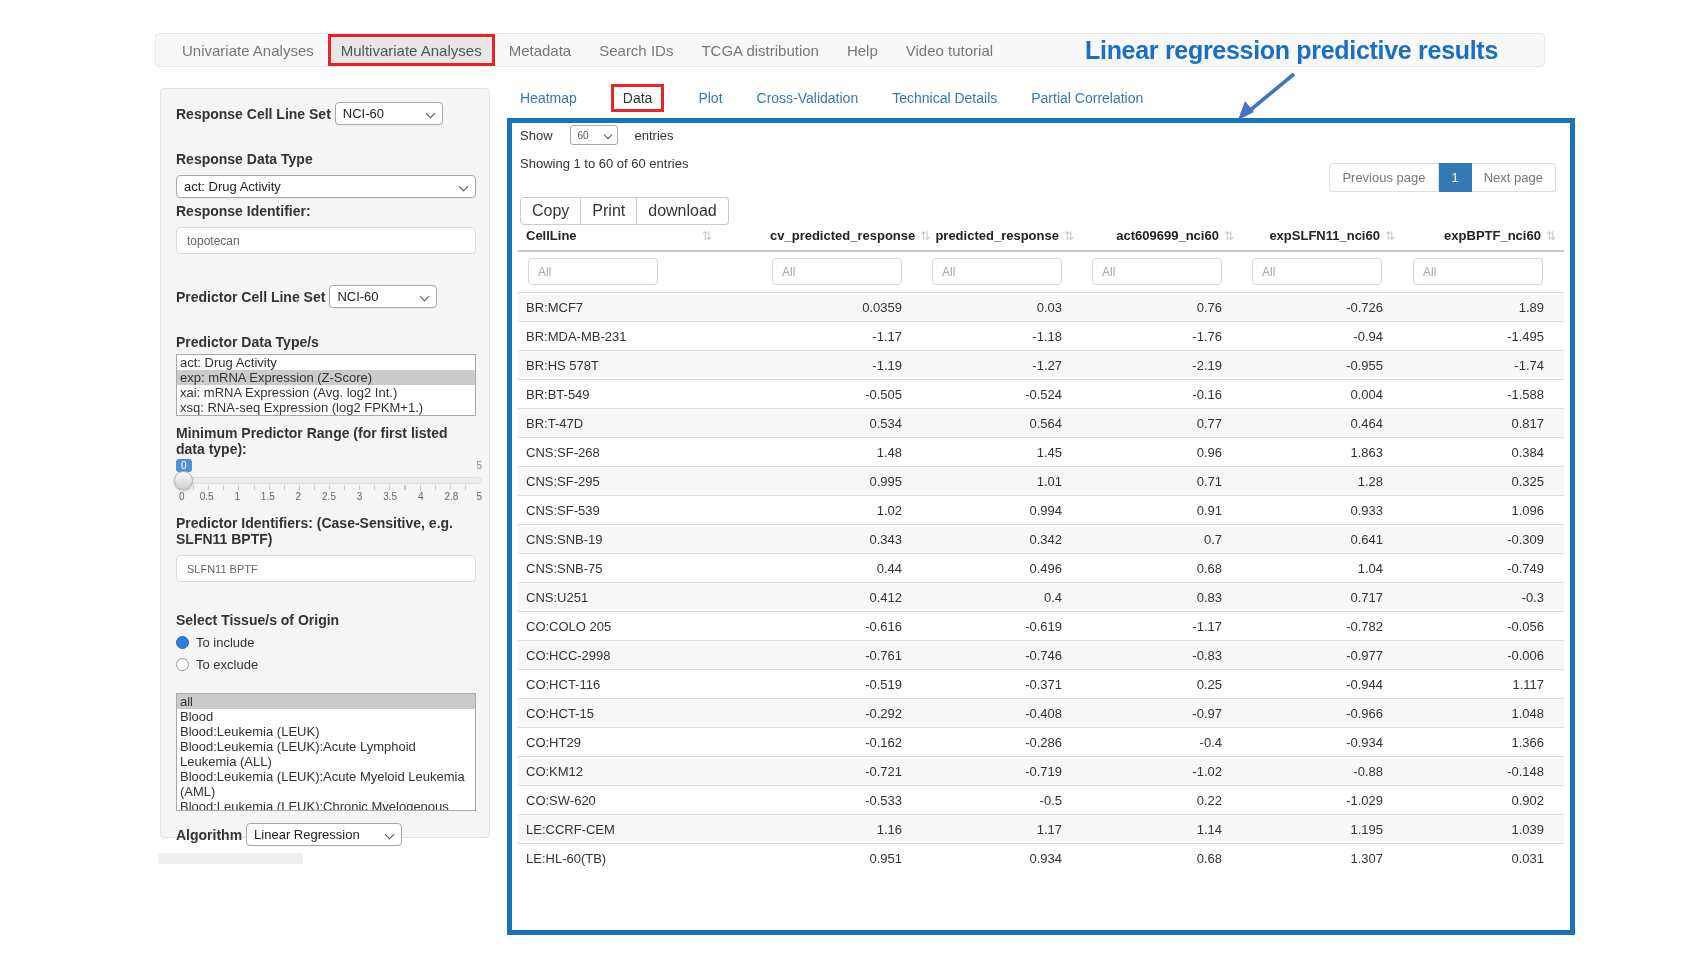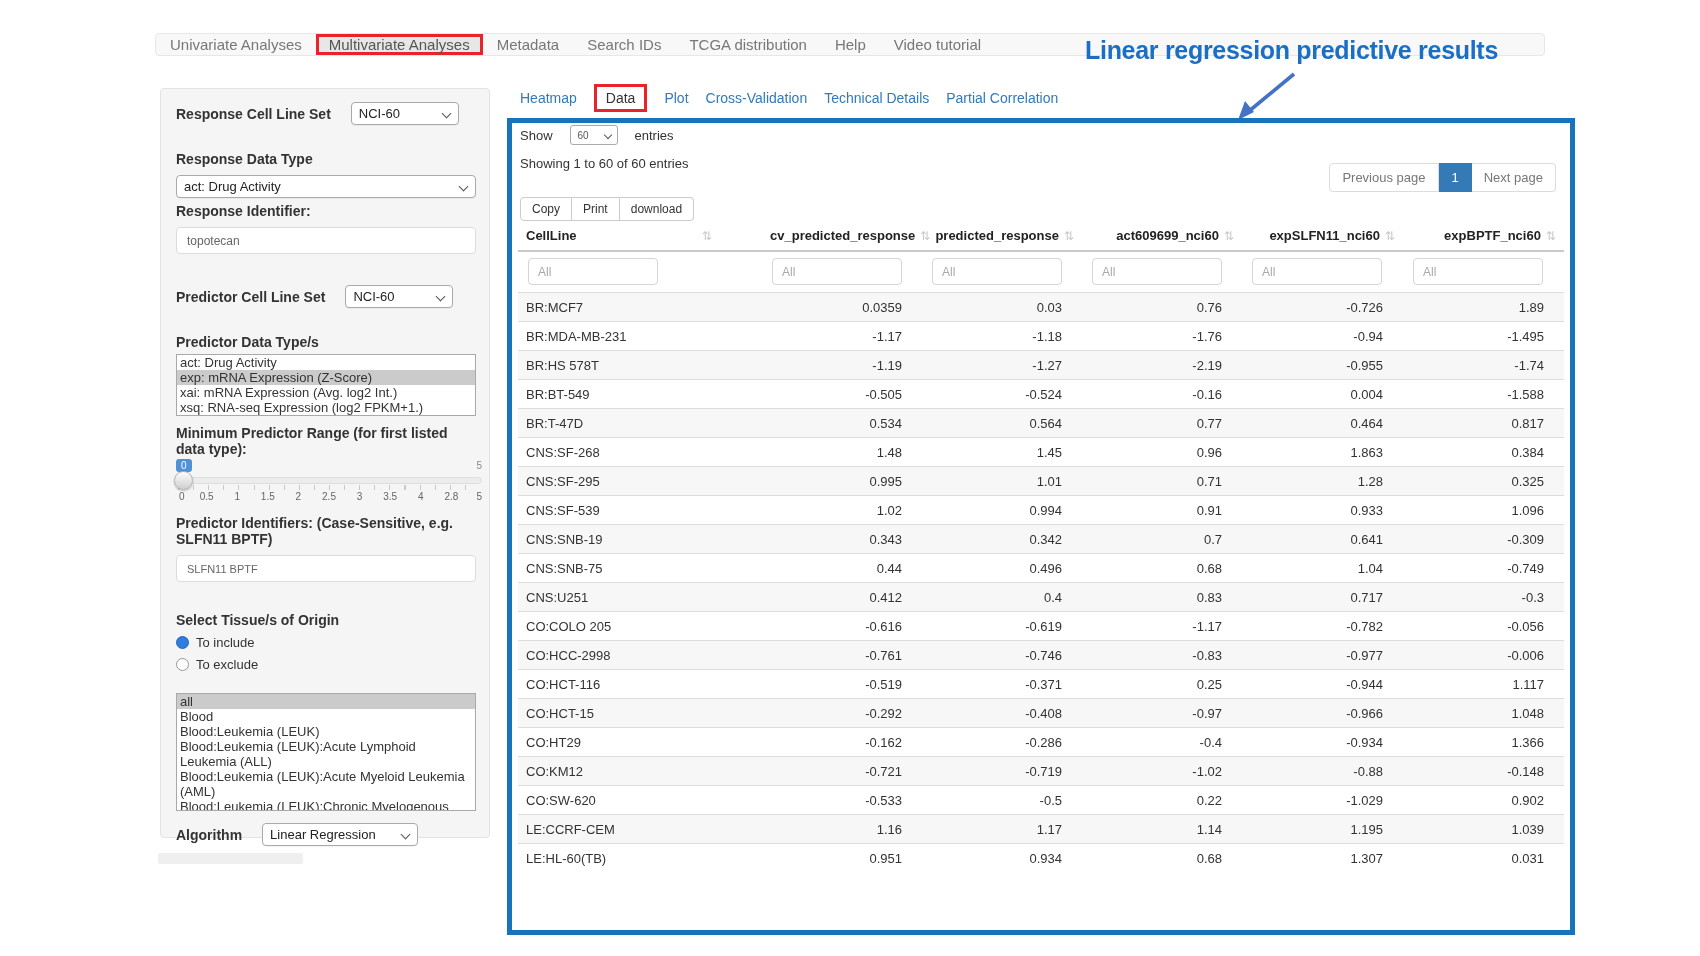--- a/index.html
+++ b/index.html
@@ -1,35 +1,35 @@
 <!DOCTYPE html>
 <html><head>
 <meta charset="utf-8">
 <style>
   * { margin:0; padding:0; box-sizing:border-box; }
   html,body { width:1700px; height:956px; background:#ffffff;
     font-family:"Liberation Sans", sans-serif; color:#333; overflow:hidden; position:relative; }
 
   
-  .navbar { position:absolute; left:155px; top:33px; width:1390px; height:23px;
+  .navbar { position:absolute; left:155px; top:33px; width:1390px; height:34px;
     background:#f8f8f8; border:1px solid #e7e7e7; border-radius:4px;
-    display:flex; align-items:stretch; padding-left:0; }
+    display:flex; align-items:stretch; padding-left:12px; }
   .nav-item { font-size:15px; color:#777; padding:0 14px; display:flex; align-items:center; cursor:pointer; white-space:nowrap; }
   .nav-item.active { background:#e7e7e7; color:#555; border:3px solid #e8232a; padding:0 10px; }
 
   
   .annot-title { position:absolute; left:1068px; top:36px; width:430px; text-align:right;
     font-size:25px; font-weight:bold; letter-spacing:-0.3px; }
   .annot-arrow { position:absolute; left:1232px; top:68px; }
 
   
   .well { position:absolute; left:160px; top:88px; width:330px; height:750px;
     background:#f5f5f5; border:1px solid #e3e3e3; border-radius:4px; padding:13px 15px; font-size:14px; }
   .lbl { font-weight:bold; font-size:14px; color:#333; }
-  .inline-row { display:flex; align-items:center; gap:20px; }
+  .inline-row { display:flex; align-items:center; gap:4px; }
   .sel { background:#fff; border:1px solid #a9a9a9; border-radius:4px; height:23px;
     font-size:13px; color:#222; display:inline-flex; align-items:center; padding:0 22px 0 7px;
     position:relative; white-space:nowrap; box-shadow:0 1px 1px rgba(0,0,0,.05); cursor:pointer; }
   .chev { position:absolute; right:8px; top:7px; width:7px; height:7px;
     border-right:1.6px solid #555; border-bottom:1.6px solid #555; transform:rotate(45deg); }
   .txt-input { background:#fff; border:1px solid #dcdcdc; border-radius:4px; height:27px; width:300px;
     font-size:12px; color:#666; padding:0 10px; display:flex; align-items:center; }
   .listbox { background:#fff; border:1px solid #a9a9a9; width:300px; overflow:hidden; font-size:13px; line-height:15px; }
   .lb-item { padding:0 3px; white-space:nowrap; cursor:pointer; }
   .lb-item.wrap { white-space:normal; }
@@ -49,41 +49,41 @@
     background:linear-gradient(#fdfdfd,#cfcfcf); border:1px solid #b5b5b5; box-shadow:0 1px 2px rgba(0,0,0,.25); cursor:pointer; }
   .sl-ticks { position:absolute; left:0; right:0; top:30px; height:12px; font-size:10px; color:#666; }
   .sl-ticks span { position:absolute; transform:translateX(-50%); }
 
   
   .radio-row { display:flex; align-items:center; gap:7px; margin-top:7px; font-size:13px; color:#333; cursor:pointer; }
   .radio { width:13px; height:13px; border-radius:50%; background:#fff; border:1px solid #999; }
   .radio.on { background:#2f7de1; border:1px solid #2668b8; box-shadow:inset 0 0 0 1.5px #2f7de1, inset 0 0 0 5px #2f7de1; }
 
   
-  .tabs { position:absolute; left:520px; top:84px; display:flex; align-items:center; gap:17px; font-size:14px; }
+  .tabs { position:absolute; left:520px; top:84px; display:flex; align-items:center; gap:34px; font-size:14px; }
   .tab { color:#337ab7; cursor:pointer; white-space:nowrap; }
   .tab.active { color:#333; border:3px solid #e8232a; padding:3px 9px; }
 
   
   .panel { position:absolute; left:507px; top:118px; width:1068px; height:817px;
     border:5px solid #1673bc; background:#fff; }
   .show-row { position:absolute; left:8px; top:2px; display:flex; align-items:center; gap:17px; font-size:13px; color:#333; }
   .show-sel { width:48px; height:20px; border:1px solid #aaa; border-radius:3px; background:#fff;
     font-size:10px; color:#555; display:flex; align-items:center; padding:0 18px 0 7px; position:relative; cursor:pointer; }
   .show-sel .chev { right:6px; top:6px; width:6px; height:6px; }
   .showing-text { position:absolute; left:8px; top:33px; font-size:13px; color:#333; }
 
   .pagination { position:absolute; right:14px; top:40px; display:flex; font-size:13px;padding-left:16px; }
   .page-btn { border:1px solid #ddd; background:#fff; color:#777; padding:6px 12px; cursor:pointer; }
   .page-btn.prev { border-radius:4px 0 0 4px; }
   .page-btn.next { border-radius:0 4px 4px 0; border-left:none; }
   .page-btn.current { background:#337ab7; border-color:#337ab7; color:#fff; cursor:default; }
 
   .btn-group { position:absolute; left:8px; top:74px; display:flex; }
-  .sm-btn { border:1px solid #ccc; background:#fff; color:#333; font-size:12px; padding:4px 11px; cursor:pointer; }
+  .sm-btn { border:1px solid #ccc; background:#fff; color:#333; font-size:16px; padding:4px 11px; cursor:pointer; }
   .sm-btn + .sm-btn { border-left:none; }
   .sm-btn:first-child { border-radius:4px 0 0 4px; }
   .sm-btn:last-child { border-radius:0 4px 4px 0; }
 
   
   table.dt { position:absolute; left:6px; top:98px; width:1046px; border-collapse:collapse; table-layout:fixed; font-size:13px; }
   .dt th { font-weight:bold; color:#222; padding:7px 8px; border-bottom:2px solid #c9c9c9; vertical-align:middle; }
   .dt th.col-name { text-align:left; }
   .dt th.col-num { text-align:right; }
   .dt .sort-icon { color:#c8c8c8; font-size:12px; font-weight:normal; margin-left:5px; }

